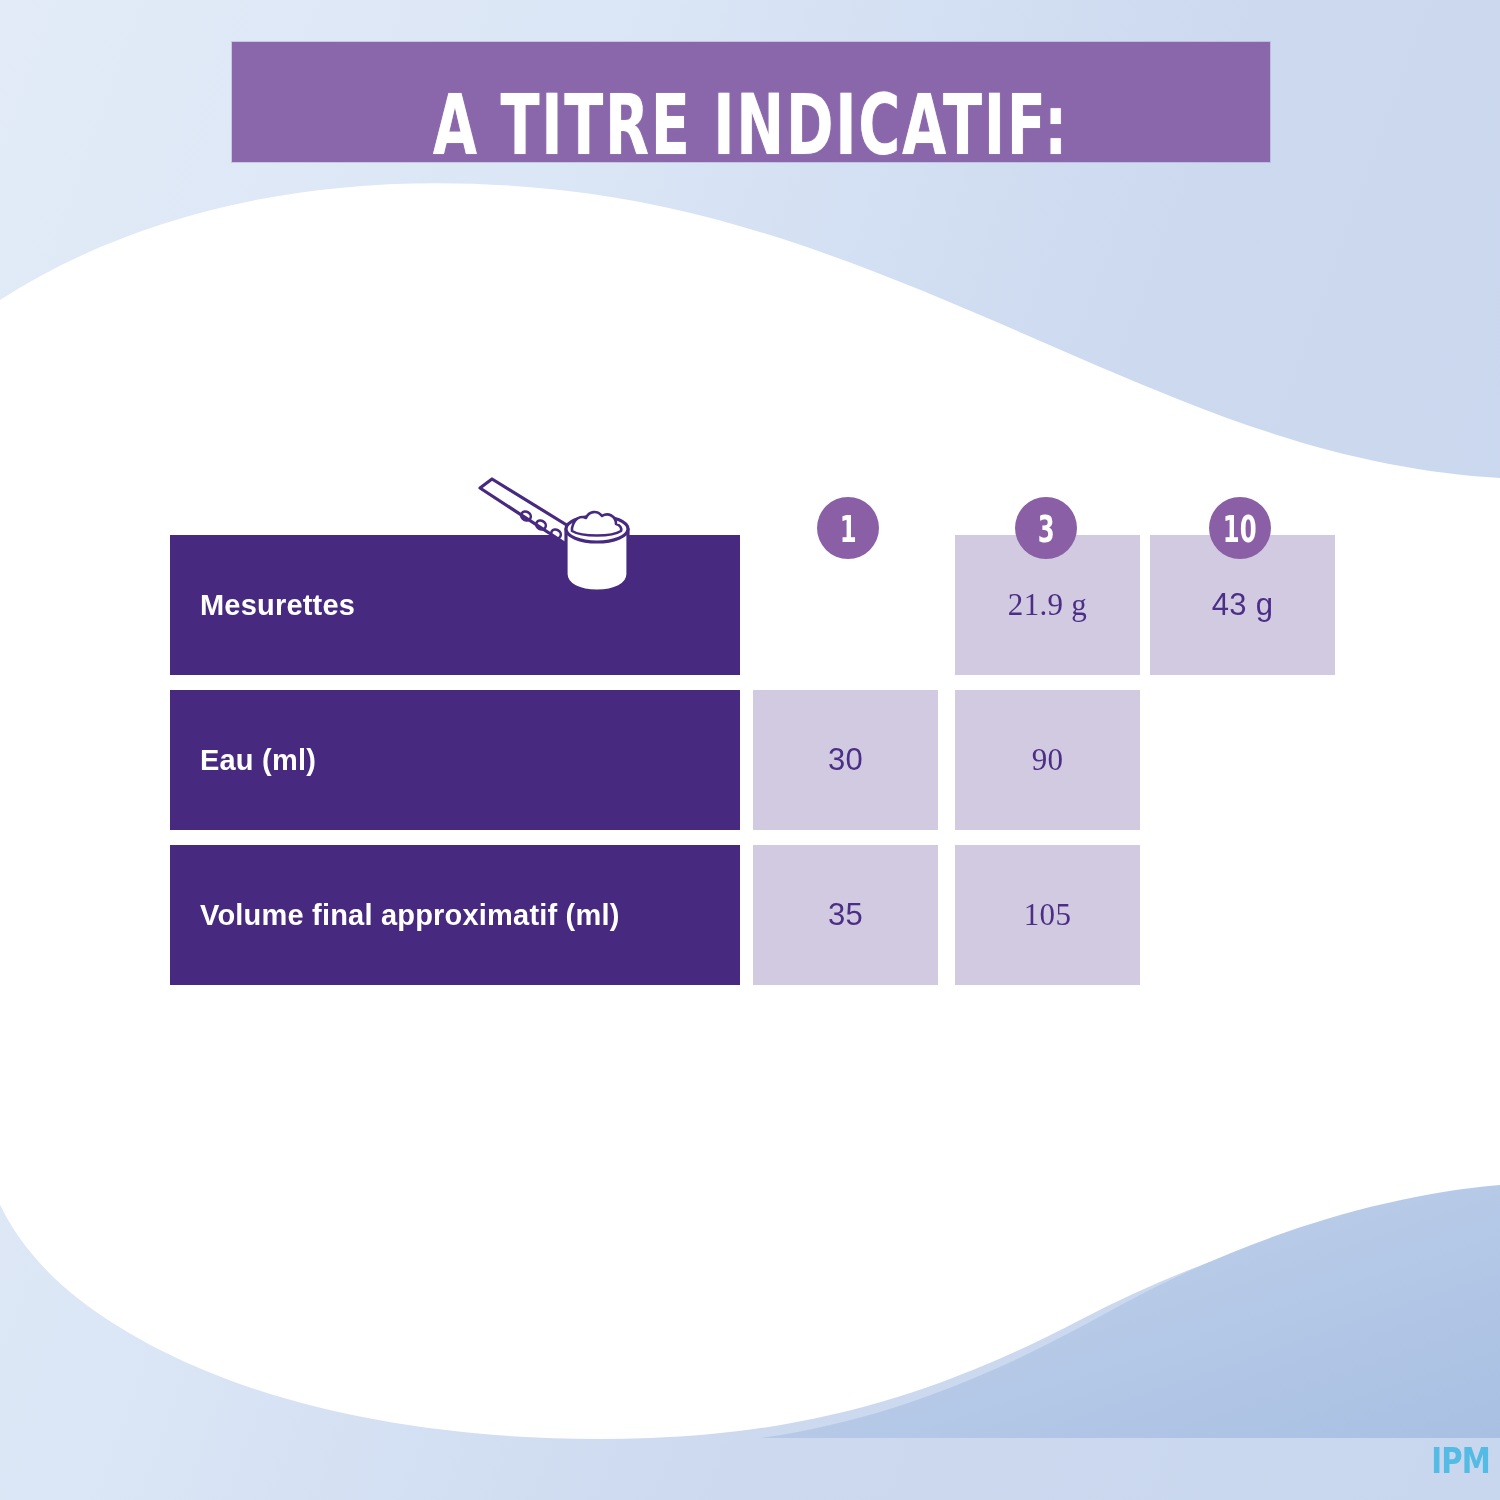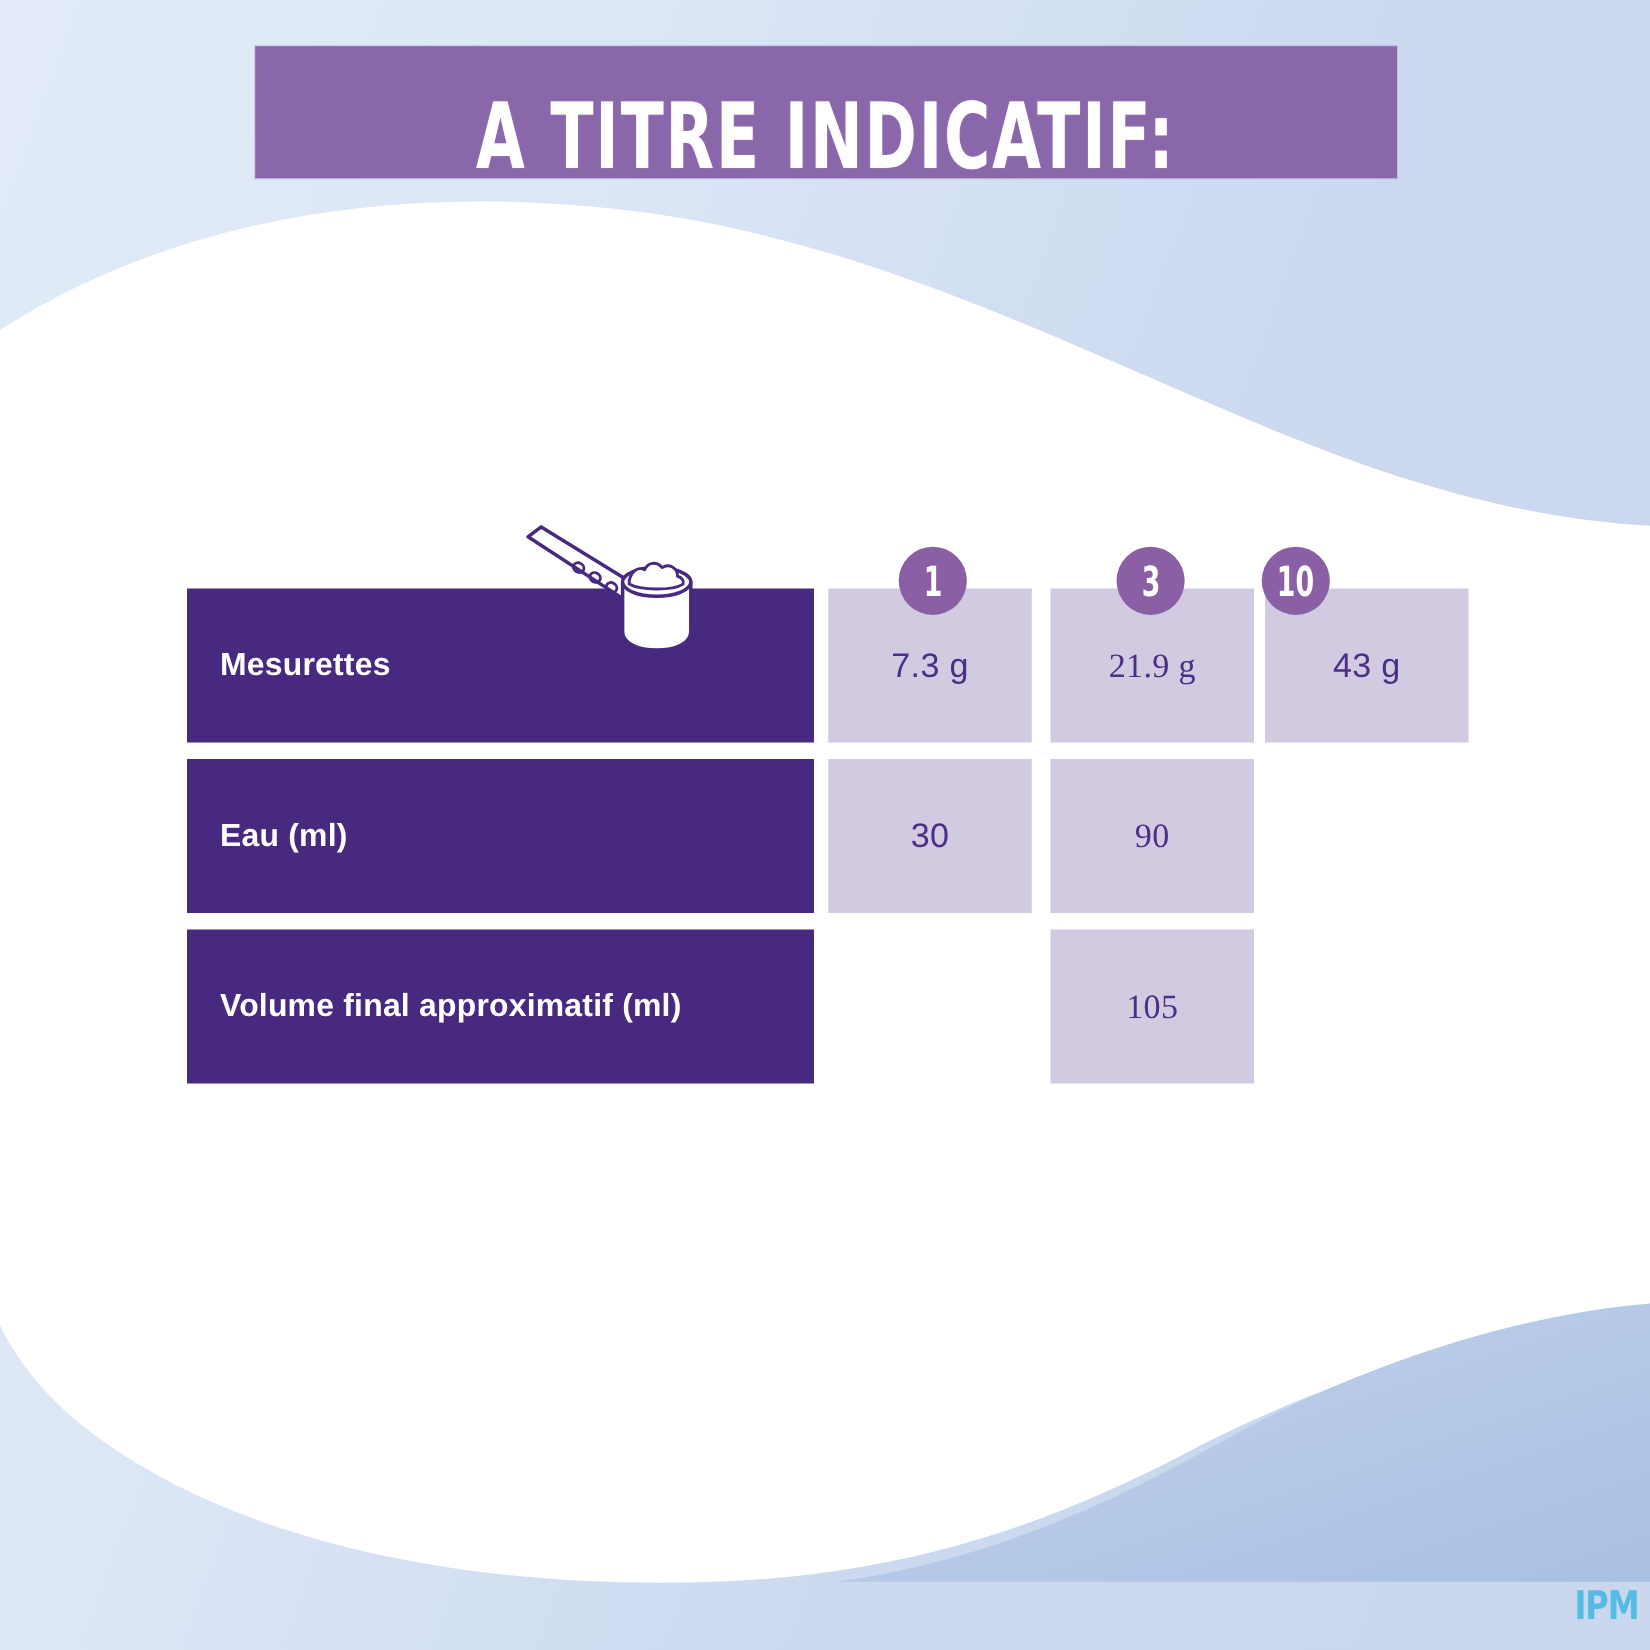--- a/index.html
+++ b/index.html
@@ -130,21 +130,21 @@
     height: 62px;
     border-radius: 50%;
     background: #8a5fa6;
     display: flex;
     align-items: center;
     justify-content: center;
     z-index: 6;
   }
   .cb-0 { left: 817px; }
   .cb-1 { left: 1015px; }
-  .cb-2 { left: 1147px; }
+  .cb-2 { left: 1209px; }
   .circle-label {
     color: #ffffff;
     font-family: "DejaVu Sans Condensed", "Liberation Sans Narrow", "Liberation Sans", sans-serif;
     font-size: 33px;
     font-weight: 700;
     line-height: 1;
     transform: scaleX(0.82) scaleY(1.14);
     letter-spacing: 0px;
   }
 
@@ -249,23 +249,20 @@
   <div class="circle-badge cb-2">
     <span class="circle-label">10</span>
   </div>
 
   <div class="table">
 
     <div class="row row-0">
       <div class="label-cell">
         <span class="label-text">Mesurettes</span>
       </div>
-      <div class="value-cell vc-0">
-        <span class="value-text">7.3 g</span>
-      </div>
       <div class="value-cell vc-1">
         <span class="value-text">21.9 g</span>
       </div>
       <div class="value-cell vc-2">
         <span class="value-text">43 g</span>
       </div>
     </div>
 
     <div class="row row-1">
       <div class="label-cell">
@@ -276,20 +273,23 @@
       </div>
       <div class="value-cell vc-1">
         <span class="value-text">90</span>
       </div>
     </div>
 
     <div class="row row-2">
       <div class="label-cell">
         <span class="label-text">Volume final approximatif (ml)</span>
       </div>
+      <div class="value-cell vc-0">
+        <span class="value-text">35</span>
+      </div>
       <div class="value-cell vc-1">
         <span class="value-text">105</span>
       </div>
     </div>
 
   </div>
 
   <div class="logo">
     <span class="logo-text">IPM</span>
   </div>

